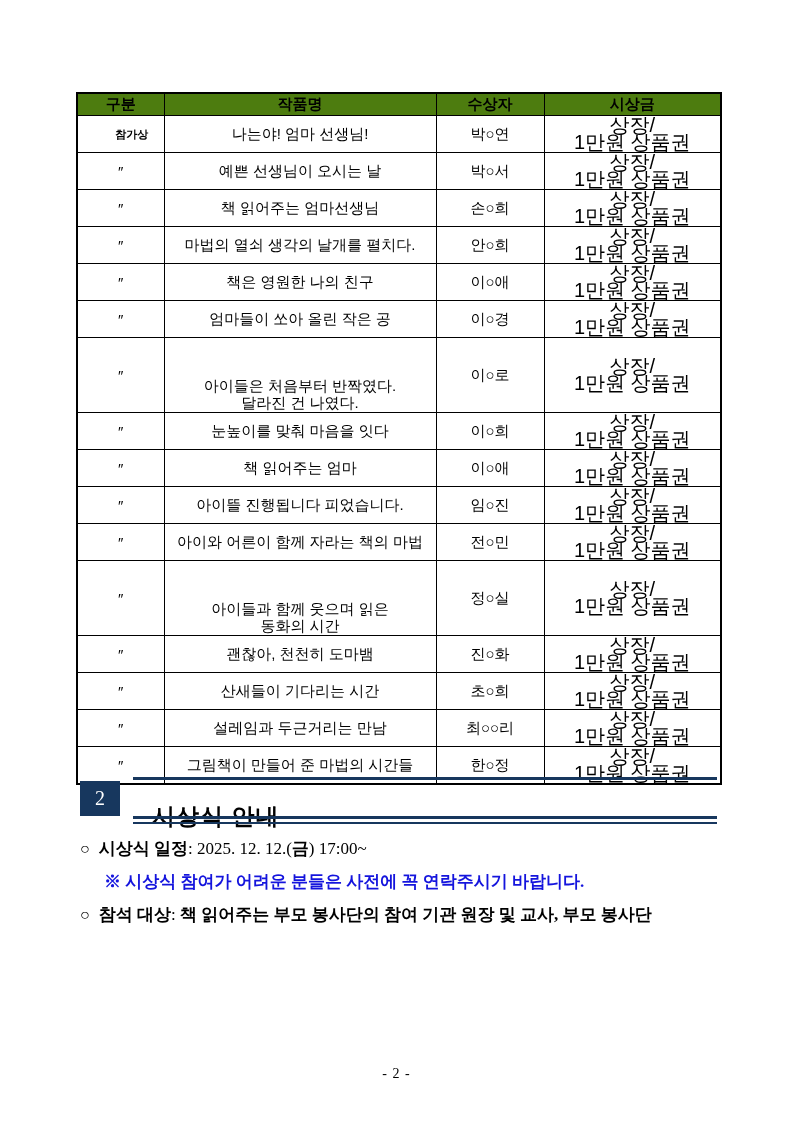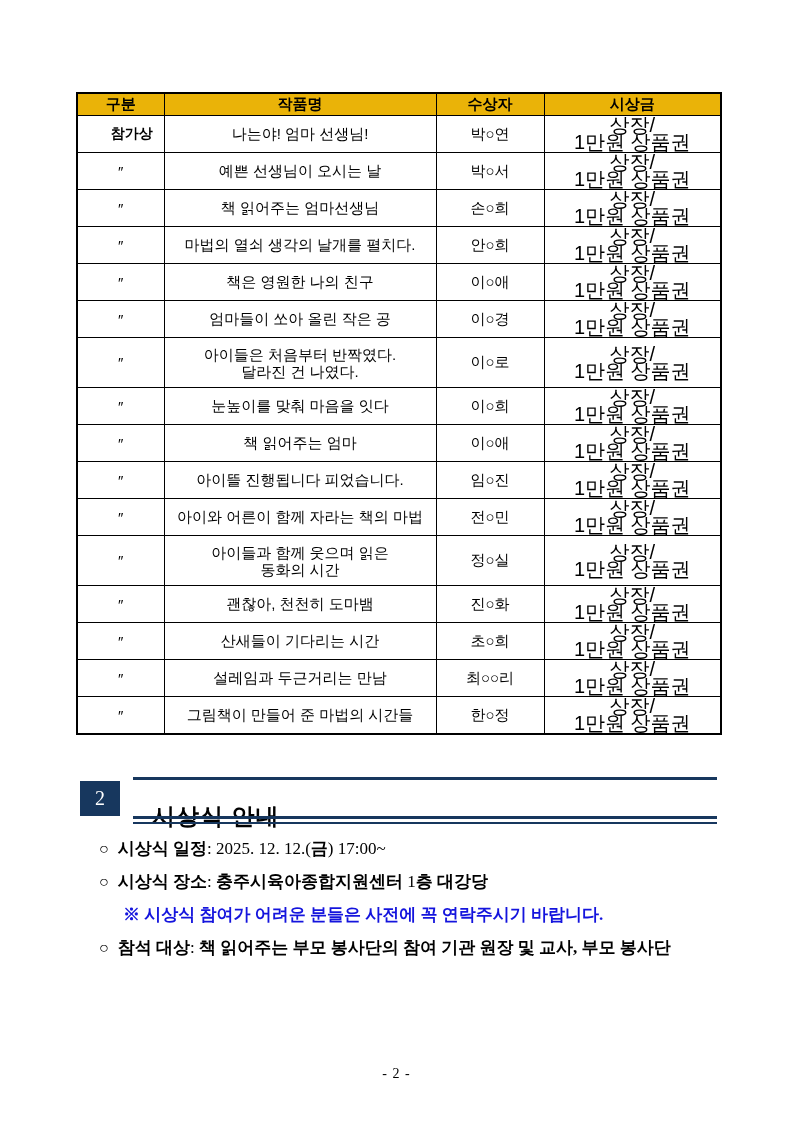--- a/index.html
+++ b/index.html
@@ -24,29 +24,29 @@
   table.award th, table.award td {
     border:1px solid #000;
     text-align:center;
     vertical-align:middle;
     font-size:15px;
     padding:1px 2px;
     overflow:hidden;
   }
   table.award { border:2px solid #000; }
   table.award th {
-    background:#eab308;
+    background:#4d7c0f;
     font-weight:bold;
     height:20px;
   }
   table.award td { height:37px; }
   table.award tr.tall td { height:50px; }
   td.cat { font-size:14px; }
-  td.cat.first { font-weight:bold; font-size:14px;padding-left:24px; }
-  .two-line { line-height:17px; }
+  td.cat.first { font-weight:bold; font-size:11px;padding-left:24px; }
+  .two-line { line-height:17px;margin-top:38px; }
   td.prize div { line-height:17px; font-size:20px; }
 
   
   .table-note {
     position:absolute; left:80px; top:742px;
     font-size:15px; letter-spacing:0.5px;
   }
 
   
   .sec-topline { position:absolute; left:133px; top:777px; width:584px; height:2.5px; }
@@ -62,21 +62,21 @@
   .sec-dline1 { position:absolute; left:133px; top:816px; width:584px; height:3px; }
   .sec-dline2 { position:absolute; left:133px; top:822px; width:584px; height:1.5px; }
 
   
   .ceremony {
     position:absolute; left:80px; top:840px; width:660px;
     display:flex; flex-direction:column; gap:15px;
     font-family:"Liberation Serif", serif;
     font-size:17px; line-height:18px;
   }
-  .cline { white-space:nowrap;margin-left:19px; }
+  .cline { white-space:nowrap; }
   .cline .marker { margin-right:9px; font-size:16px; }
   .cline.note { padding-left:24px; }
   .seg-b { font-weight:bold; }
 
   
   .page-number {
     position:absolute; left:0; top:1066px; width:100%;
     text-align:center; font-size:14px; letter-spacing:1px;
     font-family:"Liberation Serif", serif;
   }
@@ -257,19 +257,18 @@
   <div class="sec-topline" style="background: rgb(23, 55, 94);"></div>
   <div class="sec-numbox" style="background: rgb(23, 55, 94);">
     <span>2</span>
   </div>
   <div class="sec-title">시상식 안내</div>
   <div class="sec-dline1" style="background: rgb(23, 55, 94);"></div>
   <div class="sec-dline2" style="background: rgb(23, 55, 94);"></div>
 
   <div class="ceremony">
       <div class="cline bullet"><span class="marker">○</span><span class="seg-b">시상식 일정</span><span class="seg-n">: </span><span class="seg-n">2025. 12. 12.(</span><span class="seg-b">금</span><span class="seg-n">)  17:00~</span></div>
-      <div class="cline bullet"><span class="marker">○</span><span class="seg-b">시상식 장소</span><span class="seg-n">: </span><span class="seg-b">충주시육아종합지원센터 </span><span class="seg-n">1</span><span class="seg-b">층 대강당</span></div>
       <div class="cline note" style="color: rgb(20, 20, 221);"><span class="seg-b">※ 시상식 참여가 어려운 분들은 사전에 꼭 연락주시기 바랍니다.</span></div>
       <div class="cline bullet"><span class="marker">○</span><span class="seg-b">참석 대상</span><span class="seg-n">: </span><span class="seg-b">책 읽어주는 부모 봉사단의 참여 기관 원장 및 교사, 부모 봉사단</span></div>
     </div>
 
   <div class="page-number">- 2 -</div>
 </div>
 
 </body></html>

